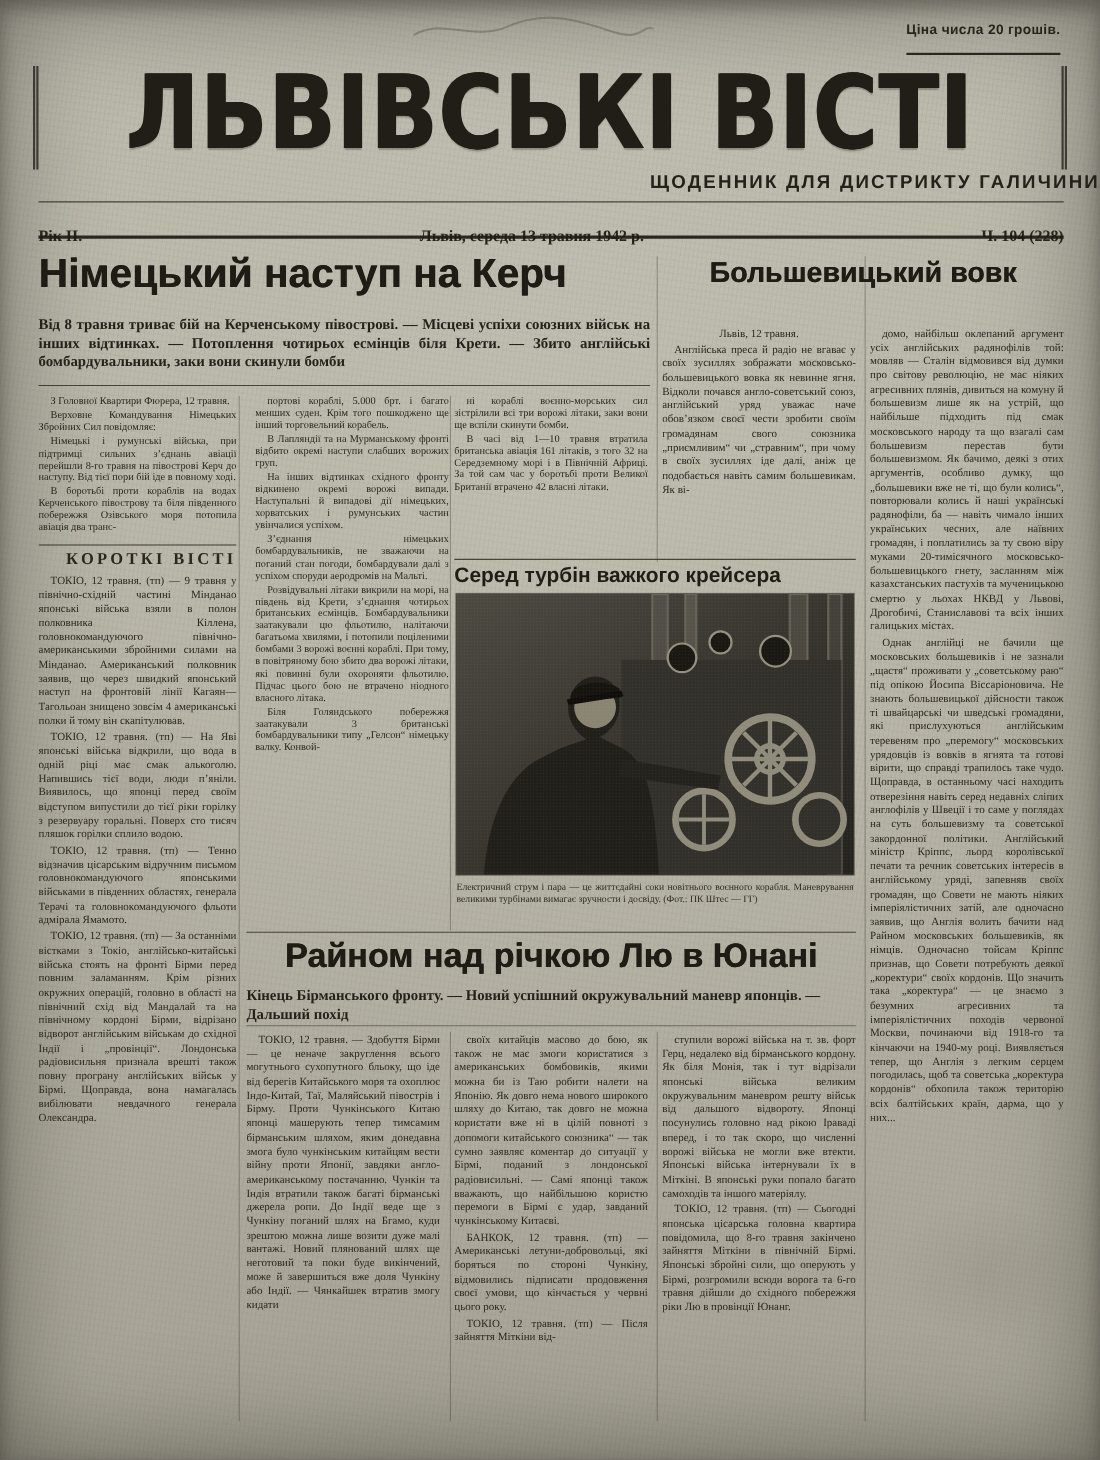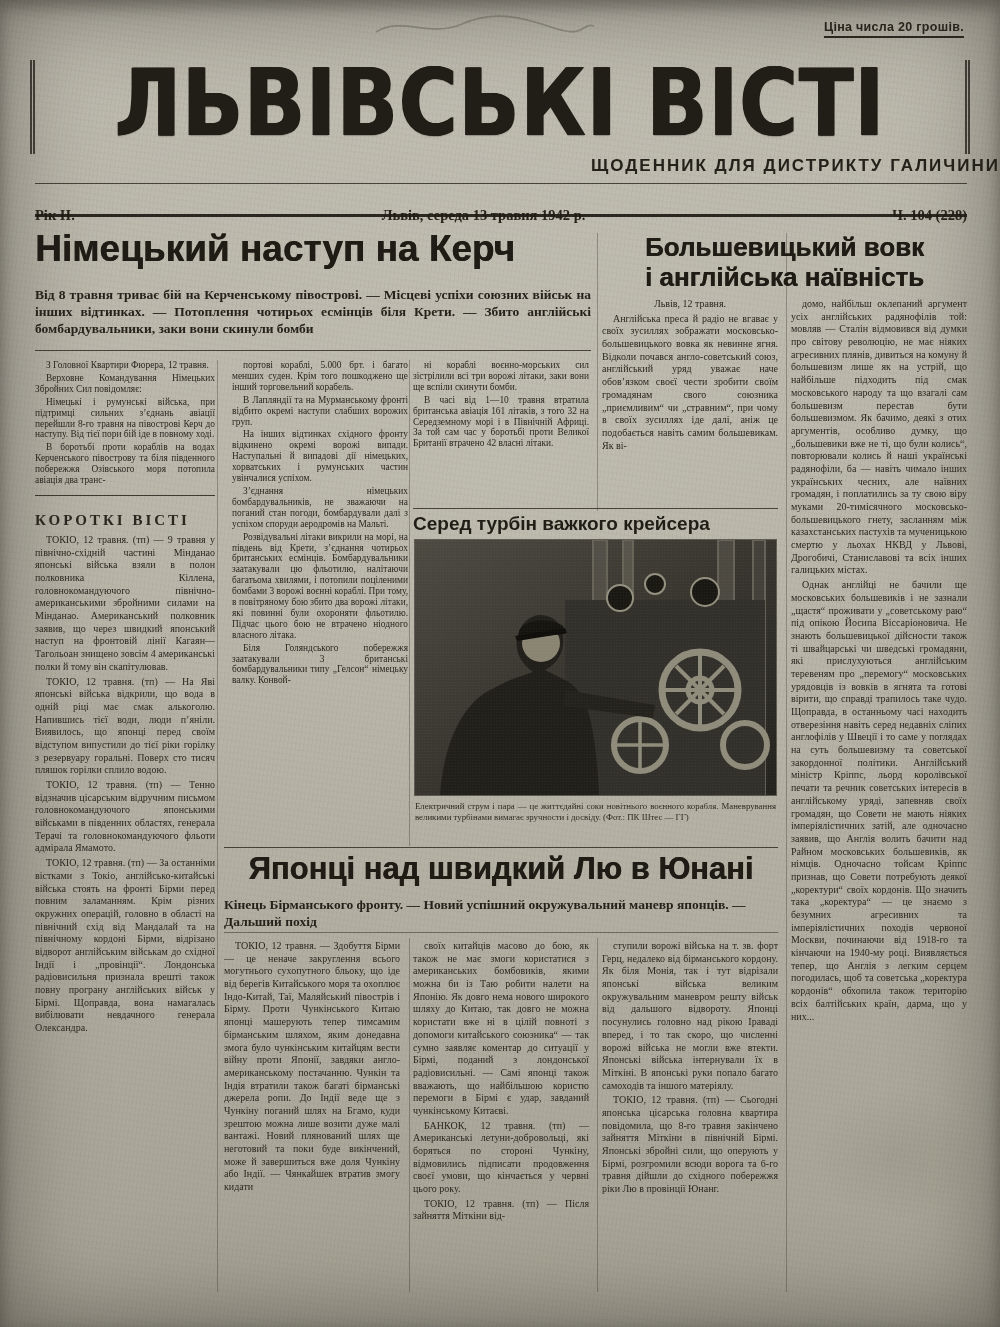--- a/index.html
+++ b/index.html
@@ -12,21 +12,21 @@
       repeating-linear-gradient(8deg, rgba(130,124,108,.06) 0 2px, rgba(0,0,0,0) 2px 6px),
       repeating-linear-gradient(98deg, rgba(72,68,58,.05) 0 1px, rgba(0,0,0,0) 1px 4px),
       linear-gradient(180deg,#bcb9ad 0%,#b4b1a4 45%,#adaa9d 80%,#a6a396 100%);
     box-shadow: inset 0 0 95px rgba(35,32,26,.5), inset 0 7px 16px rgba(35,32,26,.38);
   }
   .abs{position:absolute}
   .rule{position:absolute;border-top:1px solid rgba(42,38,30,.8);height:0}
   .rule-thick{position:absolute;border-top:3px solid rgba(30,27,21,.92);height:0}
   .vrule{position:absolute;border-left:1px solid rgba(42,38,30,.32);width:0}
   .price{top:20px;right:36px;font:bold 12.5px "Liberation Sans",sans-serif;
-         border-bottom:2px solid #2a2620;padding-bottom:2px;letter-spacing:.3px}
+         border-bottom:2px solid #2a2620;padding-bottom:14px;letter-spacing:.3px}
   .pencil{left:372px;top:12px;opacity:.45}
   .masthead{left:40px;right:40px;top:54px;text-align:center;
       font:bold 80px/1.1 "DejaVu Sans",sans-serif;color:#211e17;letter-spacing:1px;
       transform:scaleY(1.16);transform-origin:50% 10%;
       text-shadow:.8px 0 0 #211e17,-.8px 0 0 #211e17,0 1px 1px rgba(60,55,45,.35)}
   .mast-rail{top:60px;width:5px;height:94px;border-left:2px solid rgba(38,34,27,.8);
       border-right:2px solid rgba(38,34,27,.8)}
   .subtitle{left:0;right:0;top:156px;text-align:right;
       font:bold 17px "Liberation Sans",sans-serif;letter-spacing:2px;color:#24211a}
   .dateline{left:35px;width:932px;top:203px;height:24px;display:flex;
@@ -34,22 +34,22 @@
   .headline-xl{font:bold 37px/1.05 "Liberation Sans",sans-serif;color:#1f1c15;
       text-shadow:.5px 0 0 #1f1c15}
   .headline-l{font:bold 26px/1.14 "Liberation Sans",sans-serif;color:#1f1c15;
       text-shadow:.4px 0 0 #1f1c15;text-align:center}
   .headline-m{font:bold 19px/1.1 "Liberation Sans",sans-serif;color:#201d16;text-align:left}
   .subhead{font:bold 13.5px/1.27 "Liberation Serif",serif;text-align:justify;color:#26221b}
   .col{position:absolute;overflow:hidden;font-size:9.4px;line-height:1.16;
       text-align:justify;color:#2b2720}
   .col p{margin:0 0 2px;text-indent:11px}
   .fs10{font-size:10px;line-height:1.27}
-  .sn-head{margin:9px 0 5px;border-top:1.5px solid rgba(40,36,29,.85);padding-top:16px;
-      text-align:left;font:bold 15px "Liberation Serif",serif;letter-spacing:3px;text-indent:0}
+  .sn-head{margin:9px 0 5px;border-top:1.5px solid rgba(40,36,29,.85);padding-top:5px;
+      text-align:right;font:bold 15px "Liberation Serif",serif;letter-spacing:3px;text-indent:0}
   .bol-col1 p:first-child{text-align:center;text-indent:0}
   .caption{font-size:8.8px;line-height:1.3;text-align:justify;color:#2e2a22}
   .photo-frame{background:#2c2b25;box-shadow:0 0 0 1px rgba(35,32,26,.6)}
   .stain{position:absolute;border-radius:50%;pointer-events:none}
 </style>
 </head>
 <body>
 
 <div id="paper">
 
@@ -112,21 +112,20 @@
       <p>Біля Голяндського побережжя заатакували 3 британські бомбардувальники типу „Гелсон“ німецьку валку. Конвой-</p>
     </div>
 
   <div class="col" style="left:413px;top:360px;width:176px;height:150px">
       <p>ні кораблі воєнно-морських сил зістрілили всі три ворожі літаки, заки вони ще вспіли скинути бомби.</p>
       <p>В часі від 1—10 травня втратила британська авіація 161 літаків, з того 32 на Середземному морі і в Північній Африці. За той сам час у боротьбі проти Великої Британії втрачено 42 власні літаки.</p>
     </div>
 
   <div class="abs headline-l" style="left:602px;top:233px;width:365px">
     <div>Большевицький вовк</div>
-    <div>і англійська наївність</div>
   </div>
 
   <div class="col fs10 bol-col1" style="left:602px;top:298px;width:176px;height:214px">
       <p>Львів, 12 травня.</p>
       <p>Англійська преса й радіо не вгаває у своїх зусиллях зображати московсько-большевицького вовка як невинне ягня. Відколи почався англо-советський союз, англійський уряд уважає наче обов’язком своєї чести зробити своїм громадянам свого союзника „приємливим“ чи „стравним“, при чому в своїх зусиллях іде далі, аніж це подобається навіть самим большевикам. Як ві-</p>
     </div>
 
   <div class="col fs10" style="left:791px;top:298px;width:176px;height:994px">
       <p>домо, найбільш оклепаний аргумент усіх англійських радянофілів той: мовляв — Сталін відмовився від думки про світову революцію, не має ніяких агресивних плянів, дивиться на комуну й большевизм лише як на устрій, що найбільше підходить під смак московського народу та що взагалі сам большевизм перестав бути большевизмом. Як бачимо, деякі з отих аргументів, особливо думку, що „большевики вже не ті, що були колись“, повторювали колись й наші українські радянофіли, ба — навіть чимало інших українських чесних, але наївних громадян, і поплатились за ту свою віру муками 20-тимісячного московсько-большевицького гнету, засланням між казахстанських пастухів та мученицькою смертю у льохах НКВД у Львові, Дрогобичі, Станиславові та всіх інших галицьких містах.</p>
       <p>Однак англійці не бачили ще московських большевиків і не зазнали „щастя“ проживати у „советському раю“ під опікою Йосипа Віссаріоновича. Не знають большевицької дійсности також ті швайцарські чи шведські громадяни, які прислухуються англійським теревеням про „перемогу“ московських урядовців із вовків в ягнята та готові вірити, що справді трапилось таке чудо. Щоправда, в останньому часі находить отверезіння навіть серед недавніх сліпих англофілів у Швеції і то саме у поглядах на суть большевизму та советської закордонної політики. Англійський міністр Кріппс, льорд королівської печати та речник советських інтересів в англійському уряді, запевняв своїх громадян, що Совети не мають ніяких імперіялістичних затій, але одночасно заявив, що Англія волить бачити над Райном московських большевиків, як німців. Одночасно тойсам Кріппс признав, що Совети потребують деякої „коректури“ своїх кордонів. Що значить така „коректура“ — це знаємо з безумних агресивних та імперіялістичних походів червоної Москви, починаючи від 1918-го та кінчаючи на 1940-му році. Виявляється тепер, що Англія з легким серцем погодилась, щоб та советська „коректура кордонів“ обхопила також територію всіх балтійських країн, дарма, що у них...</p>
@@ -175,21 +174,21 @@
         <path d="M100 96 l50 -8 2 5 -50 8z" fill="#0f0e0a"></path>
         <path d="M150 150 L240 165 L238 178 L148 166 Z" fill="#24221c"></path>
       </g>
       <rect width="361" height="255" fill="url(#ht)"></rect>
     </svg>
   </div>
 
   <div class="abs caption" style="left:415px;top:801px;width:361px;height:42px;overflow:hidden">Електричний струм і пара — це життєдайні соки новітнього воєнного корабля. Маневрування великими турбінами вимагає зручности і досвіду. (Фот.: ПК Штес — ГГ)</div>
 
   <div class="rule" style="left:224px;width:554px;top:847px"></div>
-  <div class="abs headline-xl" style="left:224px;top:853px;width:554px;font-size:31px;text-align:center">Японці над швидкий Лю в Юнані</div>
+  <div class="abs headline-xl" style="left:224px;top:853px;width:554px;font-size:31px;text-align:center">Райном над річкою Лю в Юнані</div>
   <div class="abs subhead" style="left:224px;top:896px;width:554px;text-align:left">Кінець Бірманського фронту. — Новий успішний окружувальний маневр японців. — Дальший похід</div>
   <div class="rule" style="left:224px;width:554px;top:932px;border-top-color:rgba(42,38,30,.5)"></div>
 
   <div class="col fs10" style="left:224px;top:940px;width:176px;height:352px">
       <p>ТОКІО, 12 травня. — Здобуття Бірми — це неначе закруглення всього могутнього сухопутного бльоку, що іде від берегів Китайського моря та охоплює Індо-Китай, Таї, Маляйський півострів і Бірму. Проти Чункінського Китаю японці машерують тепер тимсамим бірманським шляхом, яким донедавна змога було чункінським китайцям вести війну проти Японії, завдяки англо-американському постачанню. Чункін та Індія втратили також багаті бірманські джерела ропи. До Індії веде ще з Чункіну поганий шлях на Бгамо, куди зрештою можна лише возити дуже малі вантажі. Новий плянований шлях ще неготовий та поки буде викінчений, може й завершиться вже доля Чункіну або Індії. — Чянкайшек втратив змогу кидати</p>
     </div>
   <div class="col fs10" style="left:413px;top:940px;width:176px;height:352px">
       <p>своїх китайців масово до бою, як також не має змоги користатися з американських бомбовиків, якими можна би із Таю робити налети на Японію. Як довго нема нового широкого шляху до Китаю, так довго не можна користати вже ні в цілій повноті з допомоги китайського союзника“ — так сумно заявляє коментар до ситуації у Бірмі, поданий з лондонської радіовисильні. — Самі японці також вважають, що найбільшою користю перемоги в Бірмі є удар, завданий чункінському Китаєві.</p>
       <p>БАНКОК, 12 травня. (тп) — Американські летуни-добровольці, які боряться по стороні Чункіну, відмовились підписати продовження своєї умови, що кінчається у червні цього року.</p>
       <p>ТОКІО, 12 травня. (тп) — Після зайняття Міткіни від-</p>

